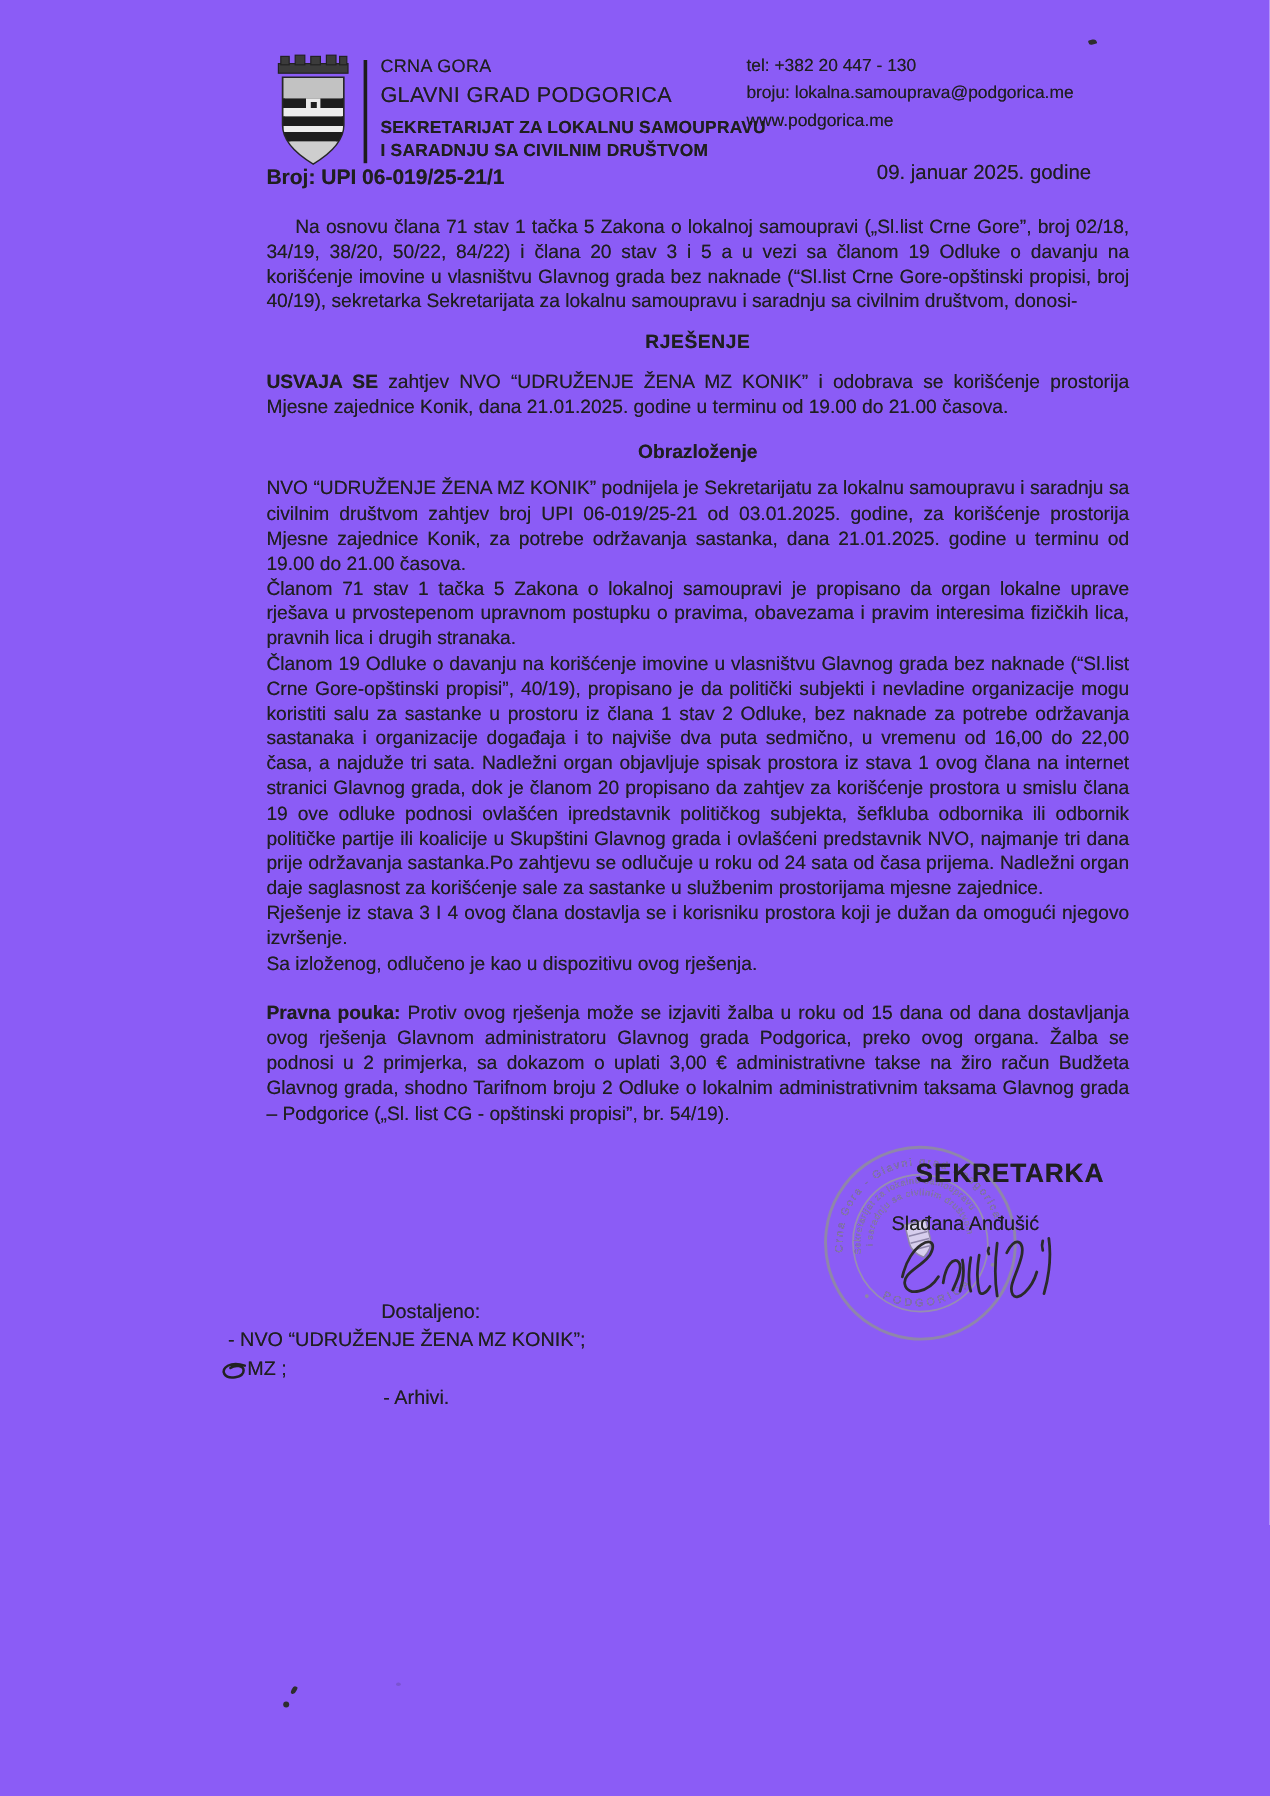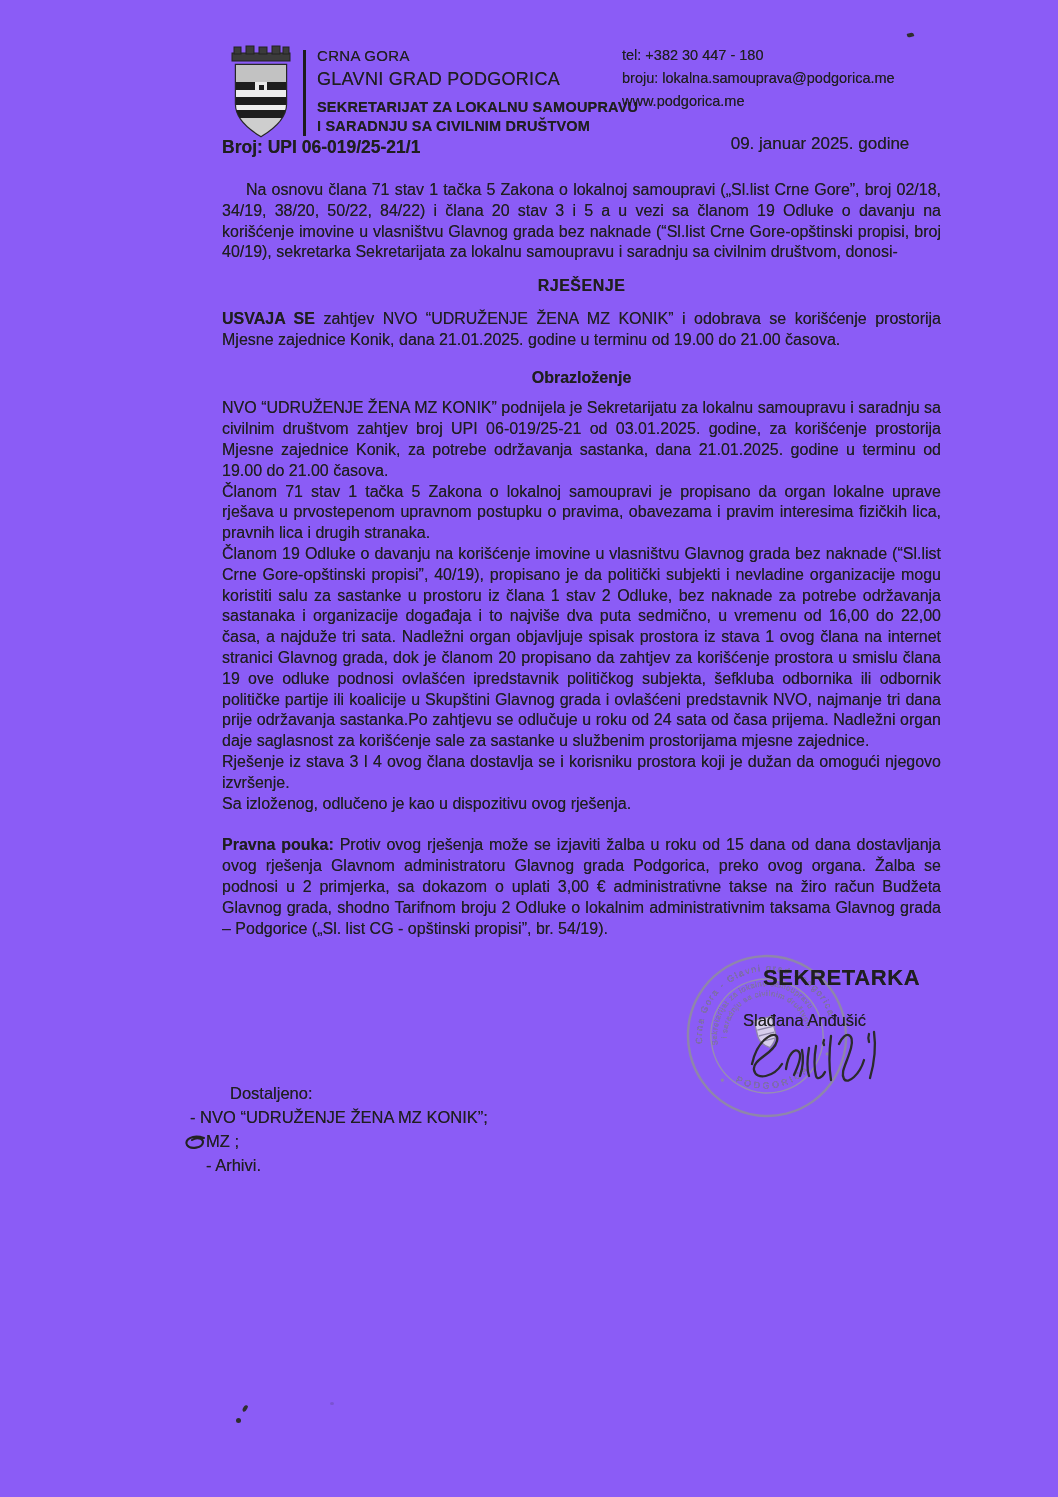--- a/index.html
+++ b/index.html
@@ -35,21 +35,21 @@
   .h-center.rj{letter-spacing:.5px;margin:13px 0 12px;}
   .h-center.ob{margin:17px 0 10px;}
   .legal{margin-top:21px !important;}
   b.inbold{font-weight:700;}
   
   .stamp{position:absolute;left:680px;top:950px;width:174px;height:172px;opacity:.82;}
   .sec-title{position:absolute;left:735px;top:965px;font-size:22px;font-weight:700;letter-spacing:.6px;margin-left:28px;}
   .sec-name{position:absolute;left:743px;top:1011px;font-size:16.5px;}
   .scribble{position:absolute;left:736px;top:1024px;width:156px;height:64px;}
   
-  .dist{position:absolute;left:182px;top:1082px;font-size:16.5px;line-height:23px;}
+  .dist{position:absolute;left:182px;top:1082px;font-size:16.5px;line-height:23px;text-align:center;}
   .dist .lab{margin-left:48px;margin-bottom:1px;}
   .dist .it{margin-bottom:1px;}
   .dist .it1{margin-left:8px;}
   .dist .it3{margin-left:24px;}
   .loopline{display:flex;align-items:center;}
   .loop-ic{width:25px;height:16px;margin-right:-1px;}
   
   .speck{position:absolute;background:#2e2e2e;}
   .sp1{left:907px;top:33px;width:7px;height:4px;border-radius:1px 4px 1px 3px;transform:rotate(-14deg);}
   .sp2{left:243px;top:1405px;width:4px;height:7px;border-radius:50% 20% 60% 40%;transform:rotate(25deg);}
@@ -94,21 +94,21 @@
   <div class="hsep"></div>
 
   <div class="org">
     <div class="l1">CRNA GORA</div>
     <div class="l2">GLAVNI GRAD PODGORICA</div>
     <div class="l3">SEKRETARIJAT ZA LOKALNU SAMOUPRAVU</div>
     <div class="l4">I SARADNJU SA CIVILNIM DRUŠTVOM</div>
   </div>
 
   <div class="contact">
-    <div>tel: +382 30 447 - 180</div>
+    <div>tel: +382 20 447 - 130</div>
     <div>broju: lokalna.samouprava@podgorica.me</div>
     <div>www.podgorica.me</div>
   </div>
 
   <div class="docnum">Broj: UPI 06-019/25-21/1</div>
   <div class="docdate">09. januar 2025. godine</div>
 
   <div class="main">
     <p class="indent">Na osnovu člana 71 stav 1 tačka 5 Zakona o lokalnoj samoupravi („Sl.list Crne Gore”, broj 02/18, 34/19, 38/20, 50/22, 84/22) i člana 20 stav 3 i 5 a u vezi sa članom 19 Odluke o davanju na korišćenje imovine u vlasništvu Glavnog grada bez naknade (“Sl.list Crne Gore-opštinski propisi, broj 40/19), sekretarka Sekretarijata za lokalnu samoupravu i saradnju sa civilnim društvom, donosi-</p>
 

